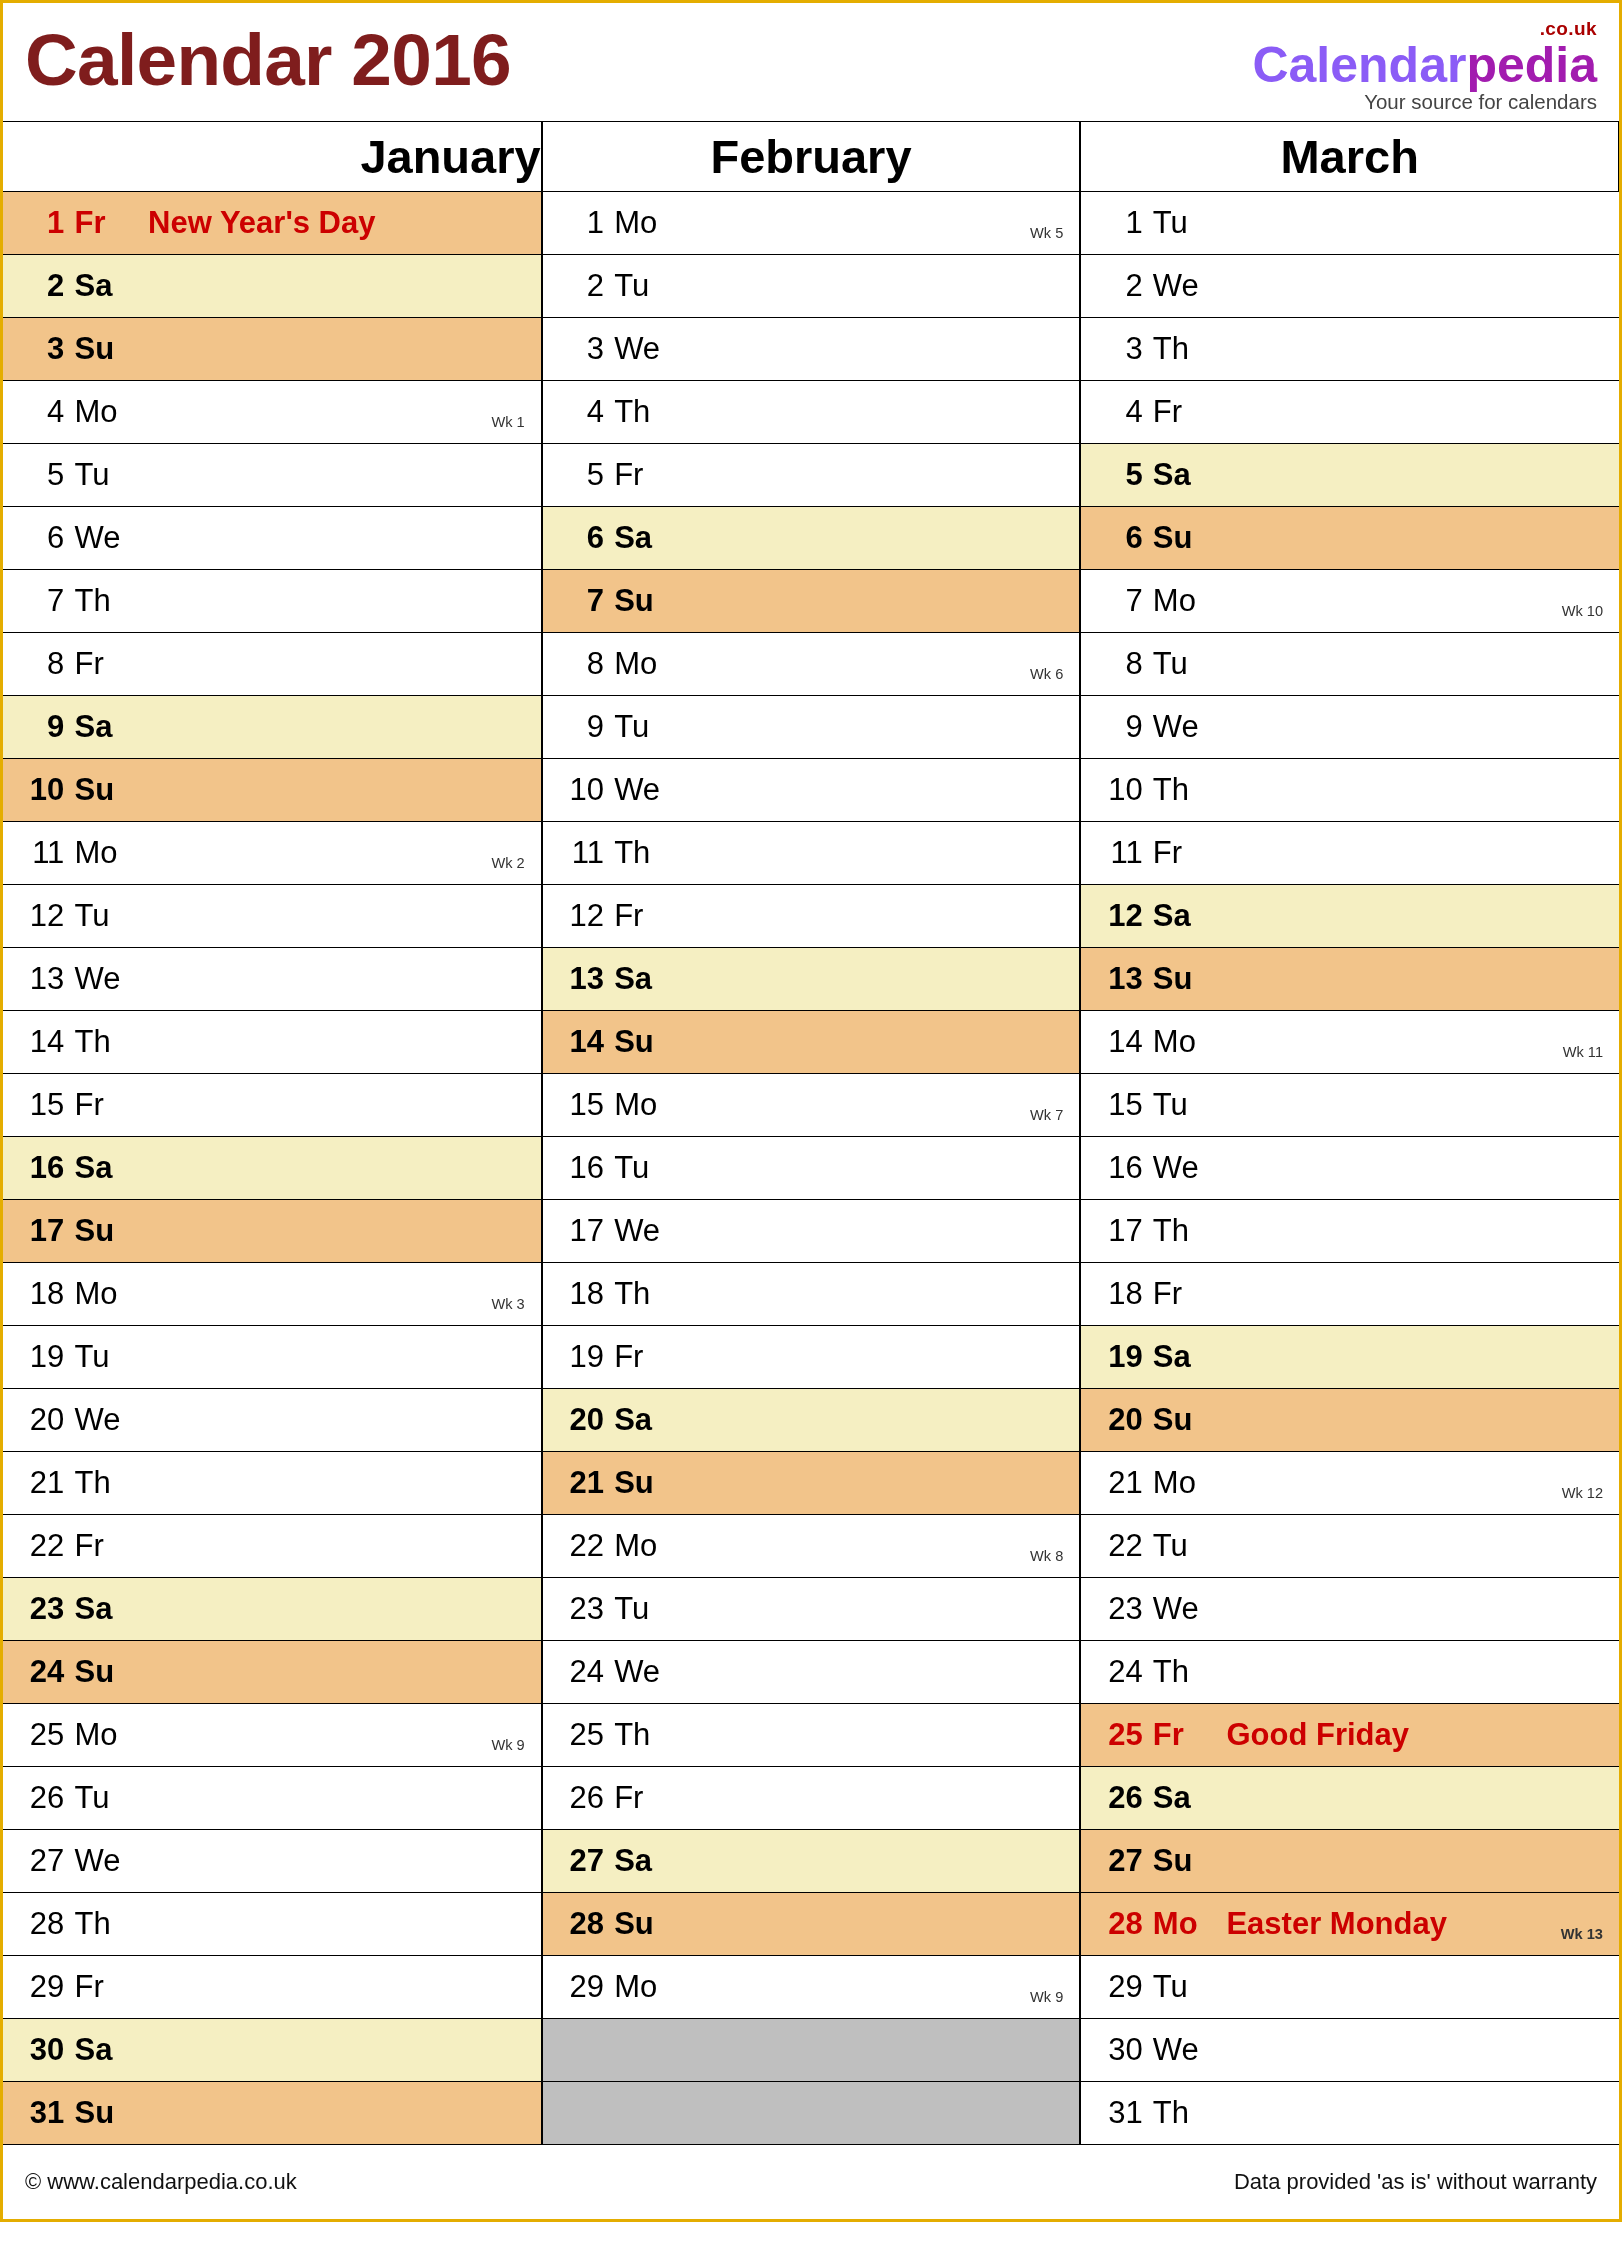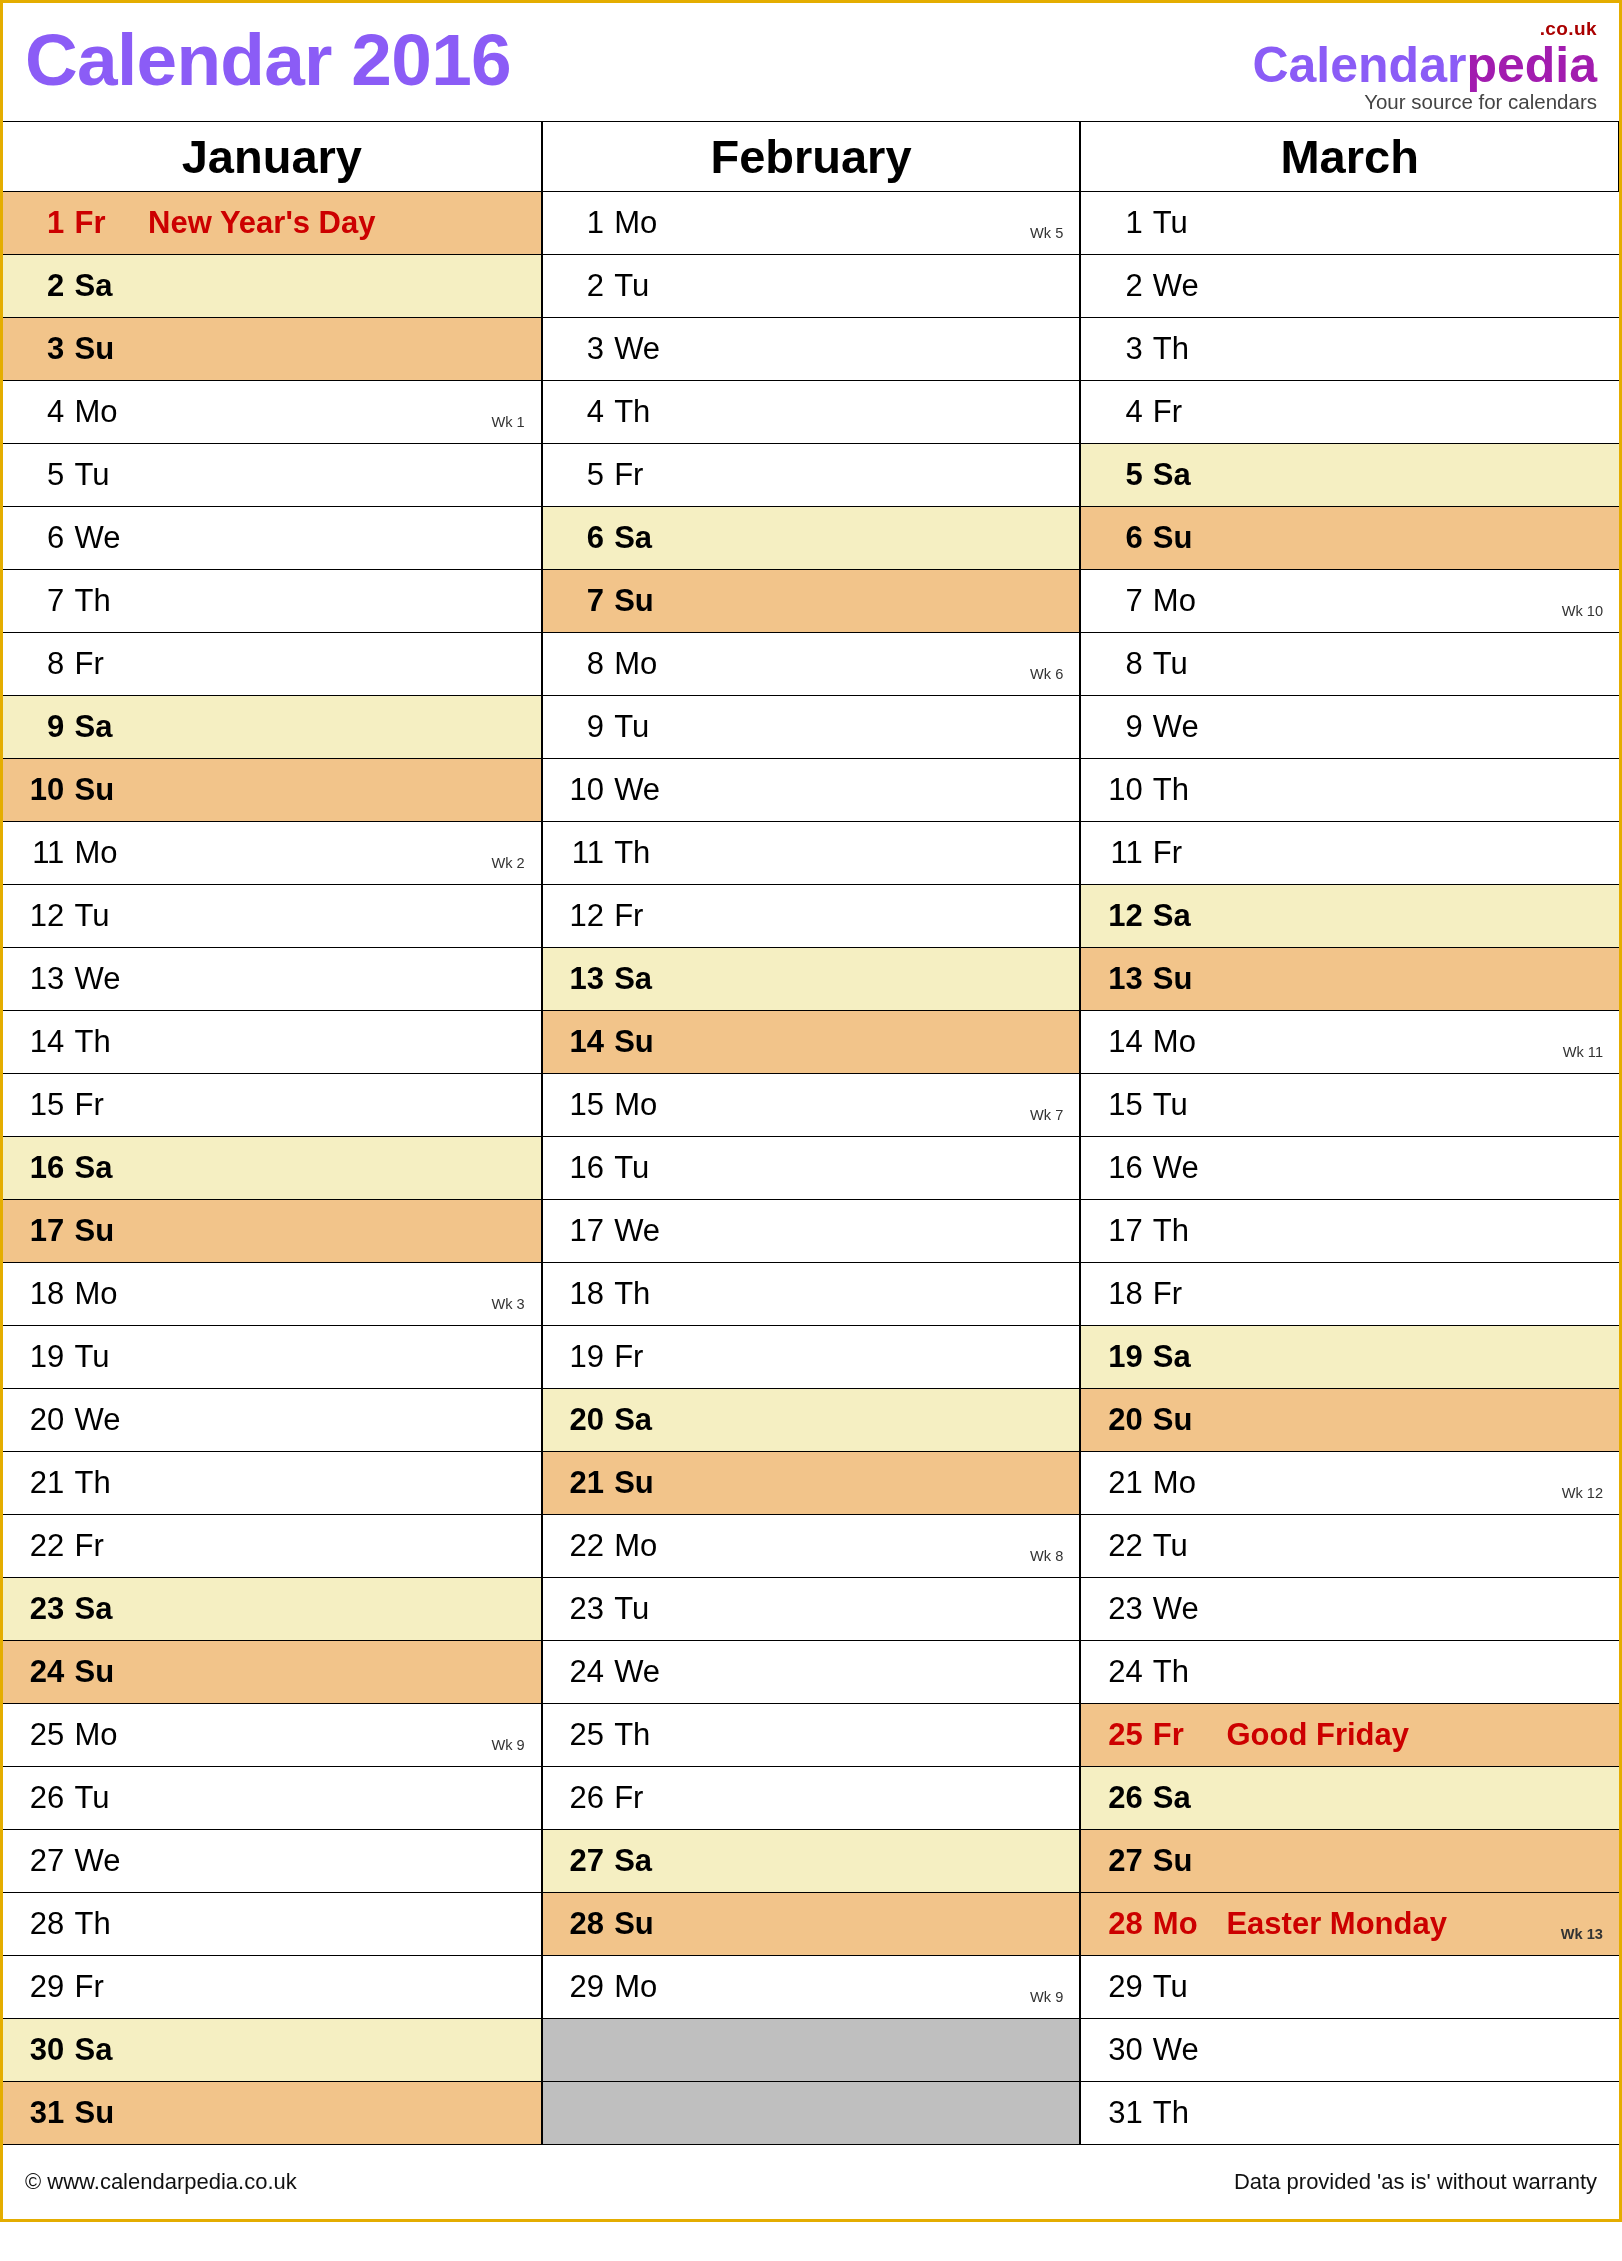--- a/index.html
+++ b/index.html
@@ -1,20 +1,20 @@
 <!DOCTYPE html>
 <html style="font-size:11.7px"><head>
 <meta charset="utf-8">
 <style>
   * { box-sizing: border-box; margin: 0; padding: 0; }
   html, body { background: #fff; }
   body { font-family: Arial, Helvetica, sans-serif; width: 1622px; }
   .page { border: 3.7px solid #e4ad00; width: 1622px; }
   .hdr { display: flex; justify-content: space-between; align-items: flex-start; padding: 14.6px 22px 7.3px 22px; }
-  .title { font-size: 73px; font-weight: 700; color: #8b5cf6; letter-spacing: -0.7px; }
+  .title { font-size: 73px; font-weight: 700; color: #7f1d1d; letter-spacing: -0.7px; }
   .logo { text-align: right; }
   .logo-sup { font-size: 19px; color: #a00; font-weight: 700; letter-spacing: 0.4px; }
   .logo-main { font-size: 50px; font-weight: 700; line-height: 1; }
   .logo-main .c1 { color: #8b5cf6; }
   .logo-main .c2 { color: #a21caf; }
   .logo-sub { font-size: 20.5px; color: #444; }
   .monthhdr { border: 1.5px solid #000; border-left-width: 0; border-right-width: 1.5px; text-align: center; font-size: 47px; font-weight: 700; padding: 7.3px 0; background: #fff; }
   .col { border-right: 1.5px solid #000; }
   .col:first-child { border-left: 0; }
   .col:last-child { border-right: 0; }
@@ -24,21 +24,21 @@
   .row .ev { flex: 1; padding-left: 14.6px; font-weight: 700; }
   .row .wk { position: absolute; right: 16px; bottom: 13px; font-size: 14.6px; color: #333; }
   .row.sat { background: #f5efc2; font-weight: 700; }
   .row.sun { background: #f2c48a; font-weight: 700; }
   .row.hol { background: #f2c48a; font-weight: 700; color: #c00; }
   .row.hol .ev { color: #c00; }
   .row.blank { background: #bfbfbf; }
   .footer { display: flex; justify-content: space-between; padding: 24px 22px; font-size: 22px; color: #111; }
   
   .mhdr-row { display: grid; grid-template-columns: 1fr 1fr 1fr; }
-  .mhdr-row .monthhdr:first-child { border-left: 0; }
+  .mhdr-row .monthhdr:first-child { border-left: 0; text-align: right; }
   .mhdr-row .monthhdr { border-left: 1.5px solid #000; }
   .mhdr-row .monthhdr:first-child { border-left-width: 0; }
   .body-row { display: grid; grid-template-columns: 1fr 1fr 1fr; }
   .body-row .col:first-child { }
   .body-row .col { border-left: 1.5px solid #000; }
   .body-row .col:first-child { border-left: 0; }
 </style>
 </head>
 <body>
 

